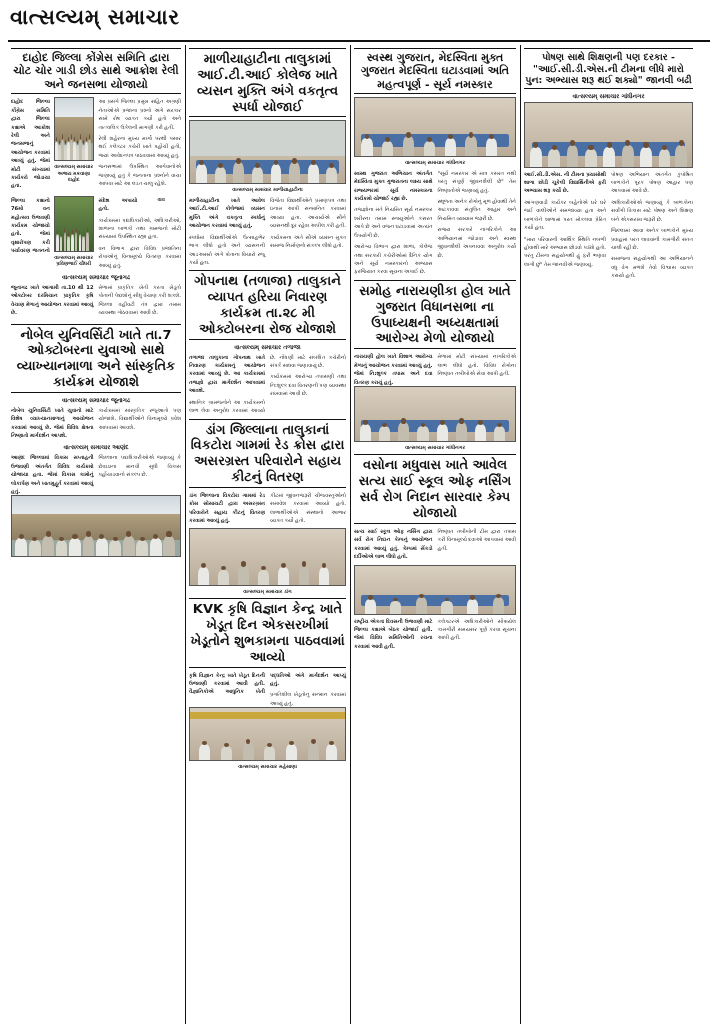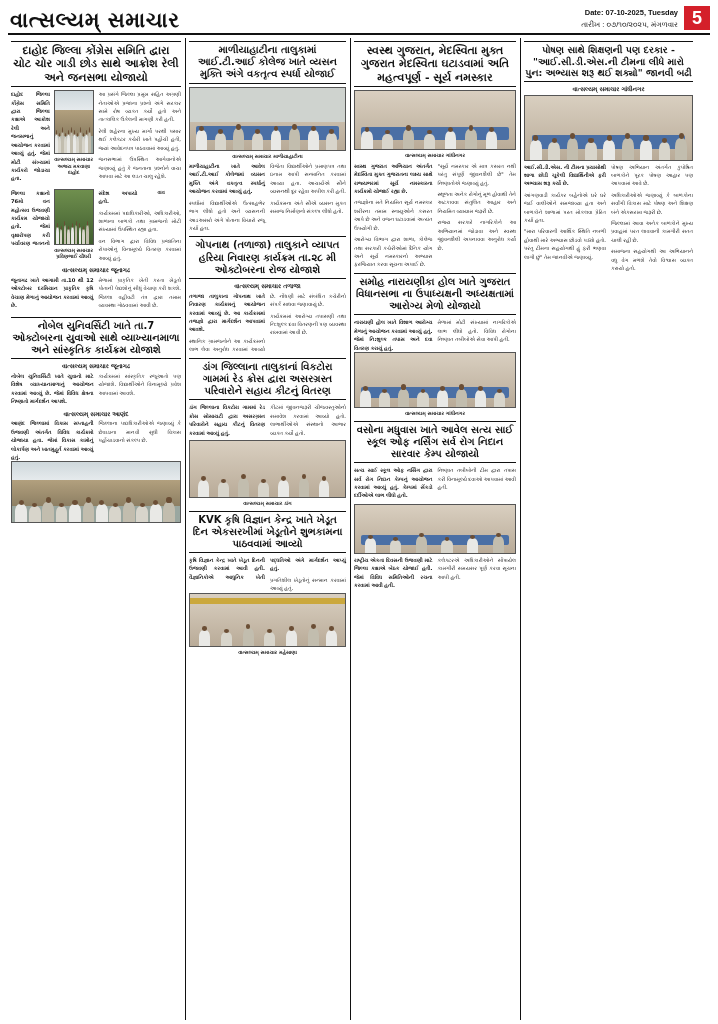--- a/index.html
+++ b/index.html
@@ -17,21 +17,21 @@
     height: 1024px;
     padding: 6px 8px 4px 8px;
     position: relative;
   }
   
   .masthead {
     display: flex;
     align-items: flex-end;
     justify-content: space-between;
     border-bottom: 2px solid #111;
-    padding-bottom: 2px;
+    padding-bottom: 12px;
     margin-bottom: 3px;
   }
   .masthead-title {
     font-family: "DejaVu Sans", sans-serif;
     font-weight: bold;
     font-size: 21px;
     letter-spacing: 0.5px;
     line-height: 1.05;
     padding-left: 2px;
   }
@@ -75,21 +75,21 @@
     font-weight: bold;
     text-align: center;
     line-height: 1.22;
     border-top: 1px solid #111;
     border-bottom: 1px solid #111;
     padding: 2px 1px;
     margin-bottom: 3px;
   }
   .hl.h-lg { font-size: 11px; }
   .hl.h-md { font-size: 9.5px; }
-  .hl.h-sm { font-size: 10px; }
+  .hl.h-sm { font-size: 13px; }
   .byline {
     font-family: "DejaVu Sans", sans-serif;
     font-size: 6px;
     font-weight: bold;
     text-align: center;
     line-height: 1.3;
     margin: 2px 0;
   }
   .cols2 { column-count: 2; column-gap: 5px; column-rule: 0; }
   .body {
@@ -160,27 +160,20 @@
   }
   .inset-photo-r { float:right; width: 48%; margin: 0 0 2px 4px; }
 </style>
 </head>
 <body>
 
 <div class="page">
 
   <div class="masthead">
     <div class="masthead-title">વાત્સલ્યમ્ સમાચાર</div>
-    <div class="masthead-right">
-      <div class="dateblock">
-        <div class="d1">Date: 07-10-2025, Tuesday</div>
-        <div class="d2">તારીખ : ૦૭/૧૦/૨૦૨૫, મંગળવાર</div>
-      </div>
-      <div class="pagebox">5</div>
-    </div>
   </div>
 
   <div class="grid">
 
     <div class="col">
 
       <div class="story">
         <div class="hl h-lg">દાહોદ જિલ્લા કોંગ્રેસ સમિતિ દ્વારા ચોટ ચોર ગાડી છોડ સાથે આક્રોશ રેલી અને જનસભા યોજાયો</div>
         <div class="cols2">
           <div class="body">

